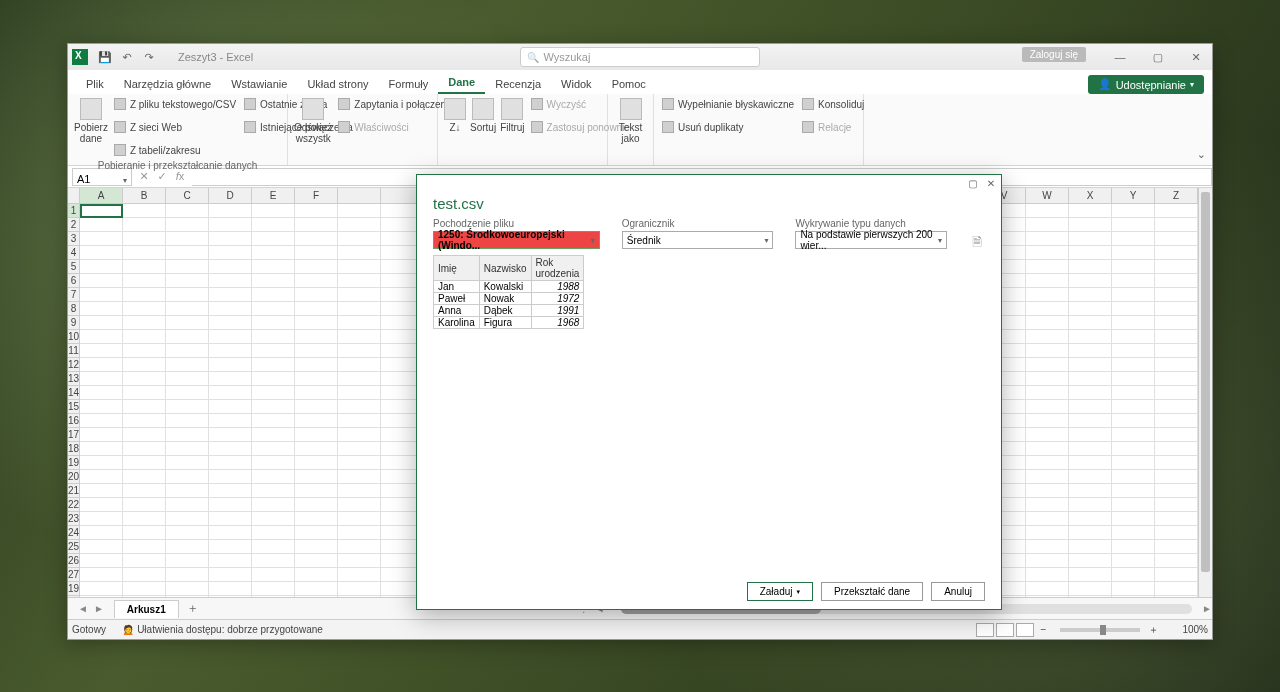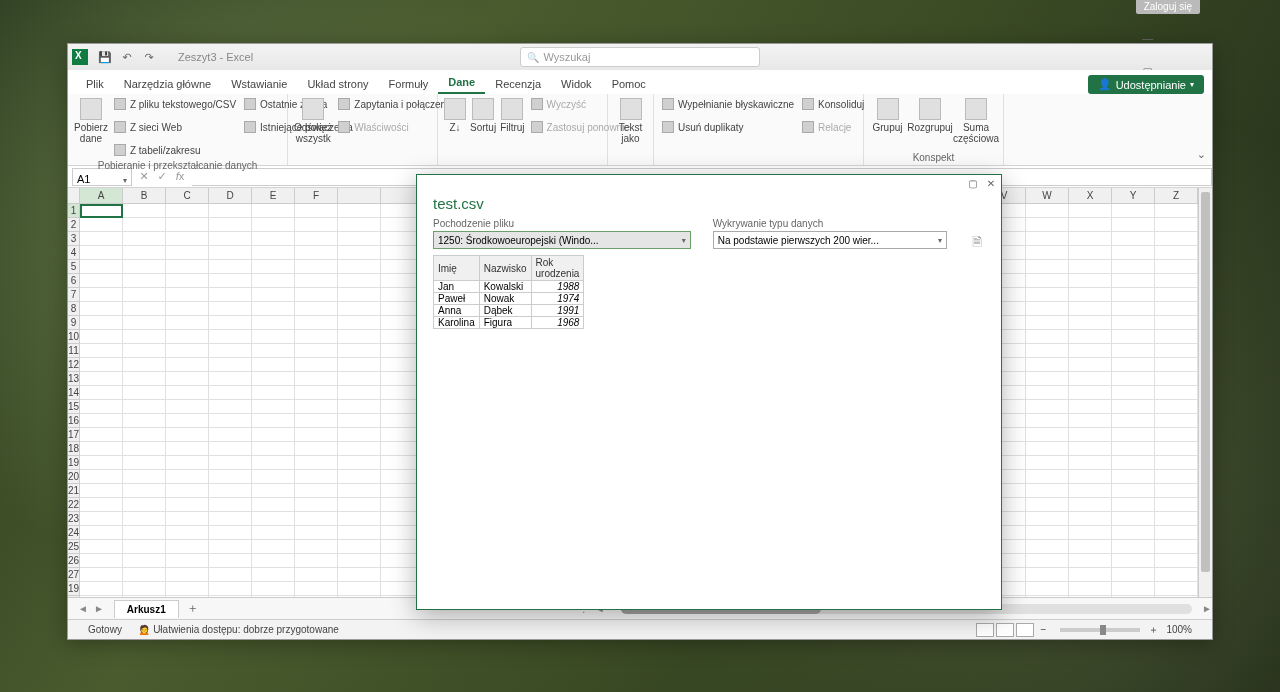--- a/index.html
+++ b/index.html
@@ -9,21 +9,21 @@
   .excel-window { position: absolute; left: 67px; top: 43px; width: 1146px; height: 597px; background: #fff; border: 1px solid #9a9a9a; box-shadow: 0 4px 20px rgba(0,0,0,0.3); display:flex; flex-direction:column; }
 
   .title-bar { height: 26px; background: linear-gradient(#f3f3f3,#e8e8e8); display:flex; align-items:center; padding: 0 4px; font-size: 11px; color:#666; }
   .title-bar .excel-icon { width:16px; height:16px; background:#107c41; margin-right:8px; position:relative; }
   .title-bar .excel-icon::after { content:"X"; color:#fff; font-size:10px; font-weight:bold; position:absolute; left:3px; top:1px; }
   .qat { display:flex; gap:4px; align-items:center; }
   .qat-btn { width:18px; height:18px; display:flex; align-items:center; justify-content:center; color:#666; font-size:11px; }
   .title-text { margin-left: 20px; color:#888; font-size:11px; }
   .search-box { margin-left: auto; margin-right: auto; width: 240px; height: 20px; border:1px solid #ccc; border-radius:3px; background:#fff; display:flex; align-items:center; padding:0 6px; color:#999; font-size:11px; position:absolute; left:50%; transform:translateX(-50%); top:3px; }
   .search-box::before { content:"🔍"; font-size:10px; margin-right:4px; opacity:0.5; }
-  .win-controls { margin-left:auto; display:flex; gap:14px; align-items:flex-start;flex-direction:column; }
+  .win-controls { margin-left:auto; display:flex; gap:14px; align-items:flex-start; }
   .login-btn { background:#bababa; color:#fff; font-size:10px; padding:2px 8px; border-radius:2px; margin-right:8px; }
   .win-btn { width:24px; height:20px; display:flex; align-items:center; justify-content:center; color:#666; font-size:11px; }
 
   .menu-bar { height: 24px; background:#fff; display:flex; align-items:flex-end; padding:0 8px; border-bottom: none; font-size:11px; }
   .menu-item { padding: 4px 10px; color:#444; cursor:pointer; }
   .menu-item.active { border-bottom: 2px solid #217346; color:#217346; font-weight:600; }
   .share-btn { margin-left:auto; background:#217346; color:#fff; font-size:11px; padding:3px 10px; border-radius:3px; display:flex; align-items:center; gap:4px; }
 
   .ribbon { height: 72px; background:#fafafa; border-bottom:1px solid #d4d4d4; display:flex; font-size:10px; color:#444; position:relative; }
   .ribbon-group { border-right:1px solid #e0e0e0; padding:2px 6px 0 6px; display:flex; flex-direction:column; }
@@ -62,37 +62,37 @@
   .vscroll { width:14px; background:#f0f0f0; border-left:1px solid #ccc; position:relative; }
   .vscroll-thumb { position:absolute; left:2px; right:2px; top:4px; height:380px; background:#c0c0c0; border-radius:2px; }
 
   .sheet-tabs { height:22px; border-top:1px solid #ccc; display:flex; align-items:center; font-size:10px; background:#f7f7f7; }
   .sheet-nav { display:flex; gap:6px; padding:0 10px; color:#888; }
   .sheet-tab { padding:3px 12px; background:#fff; border:1px solid #ccc; border-bottom:none; font-weight:bold; }
   .sheet-add { margin-left:8px; color:#666; font-size:12px; }
   .hscroll { flex:1; margin:0 10px; height:10px; background:#e0e0e0; border-radius:5px; position:relative; }
   .hscroll-thumb { position:absolute; left:0; width:35%; top:0; bottom:0; background:#a0a0a0; border-radius:5px; }
 
-  .status-bar { height:20px; background:#f3f3f3; border-top:1px solid #ccc; display:flex; align-items:center; font-size:10px; color:#444; padding:0 20px; }
+  .status-bar { height:20px; background:#f3f3f3; border-top:1px solid #ccc; display:flex; align-items:center; font-size:10px; color:#444; padding:0 4px; }
   .status-bar .spacer { flex:1; }
   .view-btn { width:18px; height:14px; border:1px solid #aaa; margin:0 1px; background:#fff; }
   .zoom-slider { width:80px; height:4px; background:#ccc; margin:0 8px; position:relative; }
   .zoom-slider::after { content:""; position:absolute; left:50%; top:-3px; width:6px; height:10px; background:#888; }
 
   
   .dialog { position:absolute; left:348px; top:130px; width:586px; height:436px; background:#fff; border:1px solid #217346; box-shadow:0 6px 24px rgba(0,0,0,0.3); display:flex; flex-direction:column; }
   .dlg-titlebar { height:18px; display:flex; justify-content:flex-end; align-items:center; padding:0 4px; gap:6px; }
   .dlg-titlebar span { width:12px; height:12px; font-size:10px; color:#666; text-align:center; line-height:12px; cursor:pointer; }
   .dlg-body { flex:1; padding: 2px 16px 8px 16px; display:flex; flex-direction:column; }
   .dlg-filename { color:#217346; font-size:15px; margin-bottom:6px; }
   .dlg-options { display:flex; gap:22px; margin-bottom:6px; }
   .dlg-opt { flex:1; display:flex; flex-direction:column; gap:2px; }
   .dlg-opt-label { font-size:10px; color:#666; }
   .dlg-select { height:18px; border:1px solid #aaa; font-size:10px; padding:0 4px; display:flex; align-items:center; justify-content:space-between; background:#fff; }
-  .dlg-select.green { border-color:#6aa06a; background:#e5e5e5; }
+  .dlg-select.green { border-color:#6aa06a; background:#ef4444;font-weight:bold; }
   .dlg-select::after { content:"▾"; font-size:8px; color:#666; }
   .dlg-icon { width:16px; height:16px; align-self:flex-end; color:#888; font-size:12px; text-align:center; }
   .preview-table { border:1px solid #ccc; font-size:10px; border-collapse:collapse; width:142px; }
   .preview-table th { background:#f0f0f0; border:1px solid #ccc; padding:1px 4px; text-align:left; font-weight:normal; color:#333; }
   .preview-table td { border:1px solid #ccc; padding:0 4px; }
   .preview-table td.num { text-align:right; font-style:italic; }
   .dlg-footer { display:flex; justify-content:flex-end; gap:8px; padding:8px 16px; }
   .dlg-btn { border:1px solid #999; background:#fff; font-size:10px; padding:3px 12px; cursor:pointer; }
   .dlg-btn.primary { border-color:#217346; display:flex; gap:4px; align-items:center; }
   .dlg-btn.primary::after { content:"▾"; font-size:7px; }
@@ -240,37 +240,20 @@
           <div class="rb-small">
               <div class="icn"></div>
               <span>Konsoliduj</span>
             </div>
           <div class="rb-small disabled">
               <div class="icn"></div>
               <span>Relacje</span>
             </div>
         </div>
       </div>
-    </div>
-    <div class="ribbon-group" style="width:140px">
-      <div class="ribbon-group-body">
-        <div class="rb-big">
-            <div class="icn"></div>
-            <span>Grupuj</span>
-          </div>
-        <div class="rb-big">
-            <div class="icn"></div>
-            <span>Rozgrupuj</span>
-          </div>
-        <div class="rb-big">
-            <div class="icn"></div>
-            <span>Suma częściowa</span>
-          </div>
-      </div>
-      <div class="ribbon-group-label">Konspekt</div>
     </div>
     <div class="ribbon-collapse">⌄</div>
   </div>
 
   <div class="formula-bar">
     <div class="name-box">
         <span>A1</span>
       </div>
     <div class="fb-btns">
         <span>✕</span>
@@ -1186,35 +1169,41 @@
   <div class="status-bar">
     <span>Gotowy</span>
     <span style="margin-left:16px">🙍 <span>Ułatwienia dostępu: dobrze przygotowane</span></span>
     <div class="spacer"></div>
     <div class="view-btn"></div>
     <div class="view-btn"></div>
     <div class="view-btn"></div>
     <span style="margin:0 6px">−</span>
     <div class="zoom-slider"></div>
     <span>＋</span>
-    <span style="margin-left:8px">100%</span>
+    <span style="margin-left:24px">100%</span>
   </div>
 
   <div class="dialog">
     <div class="dlg-titlebar">
       <span>▢</span>
       <span>✕</span>
     </div>
     <div class="dlg-body">
       <div class="dlg-filename">test.csv</div>
       <div class="dlg-options">
         <div class="dlg-opt" style="flex:1.1">
           <div class="dlg-opt-label">Pochodzenie pliku</div>
           <div class="dlg-select green">
               <span>1250: Środkowoeuropejski (Windo...</span>
+            </div>
+        </div>
+        <div class="dlg-opt">
+          <div class="dlg-opt-label">Ogranicznik</div>
+          <div class="dlg-select">
+              <span>Średnik</span>
             </div>
         </div>
         <div class="dlg-opt">
           <div class="dlg-opt-label">Wykrywanie typu danych</div>
           <div class="dlg-select">
               <span>Na podstawie pierwszych 200 wier...</span>
             </div>
         </div>
         <div class="dlg-icon">🗎</div>
       </div>
@@ -1228,30 +1217,37 @@
           </thead>
         <tbody id="pv-body">
             <tr>
               <td>Jan</td>
               <td>Kowalski</td>
               <td class="num">1988</td>
             </tr>
             <tr>
               <td>Paweł</td>
               <td>Nowak</td>
-              <td class="num">1974</td>
+              <td class="num">1972</td>
             </tr>
             <tr>
               <td>Anna</td>
               <td>Dąbek</td>
               <td class="num">1991</td>
             </tr>
             <tr>
               <td>Karolina</td>
               <td>Figura</td>
               <td class="num">1968</td>
             </tr>
           </tbody>
       </table>
     </div>
+    <div class="dlg-footer">
+      <div class="dlg-btn primary">
+          <span>Załaduj</span>
+        </div>
+      <div class="dlg-btn">Przekształć dane</div>
+      <div class="dlg-btn">Anuluj</div>
+    </div>
   </div>
 
 </div>
 
 </body></html>

